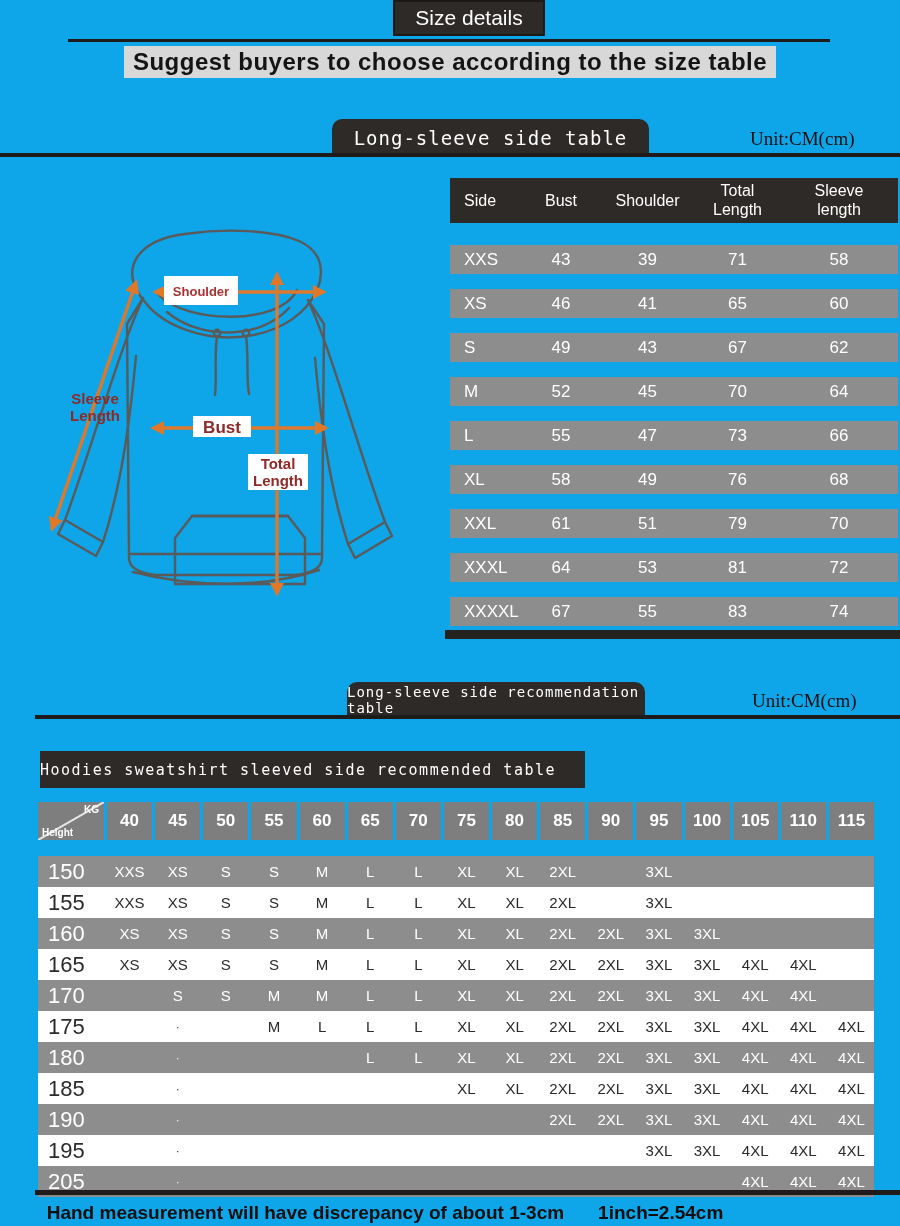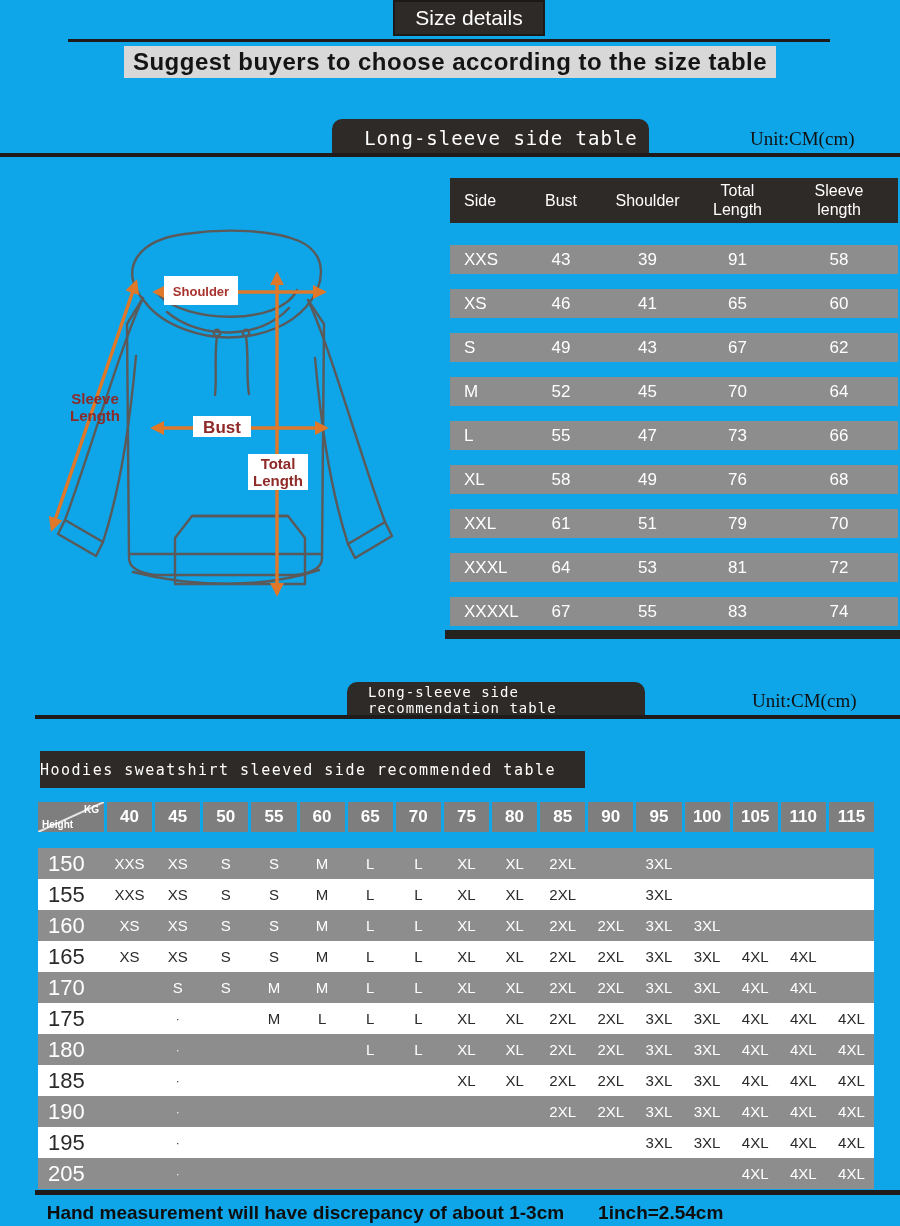--- a/index.html
+++ b/index.html
@@ -11,21 +11,21 @@
     background:#2e2a28; color:#fff; font-size:21px; display:flex; align-items:center;
     justify-content:center; border:2px solid #1c1a19; }
   .hr { position:absolute; background:#1e1b1a; }
   .hr-title { left:68px; top:39px; width:762px; height:3px; }
   .subtitle { position:absolute; left:124px; top:46px; width:652px; height:32px;
     background:#d8d8d8; color:#141414; font-size:24px; font-weight:700;
     display:flex; align-items:center; justify-content:center; letter-spacing:0.5px; }
 
   .sec-tab { position:absolute; background:#2e2a28; color:#fff;
     font-family:"DejaVu Sans Mono", monospace; display:flex; align-items:center;
-    justify-content:center; border-radius:10px 10px 0 0; letter-spacing:1px;padding-left:21px; }
+    justify-content:center; border-radius:10px 10px 0 0; letter-spacing:1px; }
   .sec1-tab { left:332px; top:119px; width:317px; height:37px; font-size:19px; }
   .sec2-tab { left:347px; top:682px; width:298px; height:36px; font-size:14px; }
   .unit { position:absolute; font-family:"Liberation Serif", serif; font-size:19px; color:#111; }
   .unit1 { left:750px; top:128px; }
   .unit2 { left:752px; top:690px; }
   .hr-sec1 { left:0; top:153px; width:900px; height:4px; }
   .hr-sec2 { left:35px; top:715px; width:865px; height:4px; }
 
   
   .hoodie { position:absolute; left:25px; top:228px; width:415px; height:400px; }
@@ -42,21 +42,21 @@
   .st-c { display:flex; align-items:center; justify-content:center; }
   .st-c.first { justify-content:flex-start; padding-left:14px; }
   .st-bottom-bar { position:absolute; left:445px; top:630px; width:455px; height:9px; background:#262220; }
 
   
   .rec-title { position:absolute; left:40px; top:751px; width:545px; height:37px;
     background:#2e2a28; color:#fff; font-family:"DejaVu Sans Mono", monospace;
     font-size:15px; letter-spacing:1.5px; display:flex; align-items:center; padding-left:0; }
   .rec-table { position:absolute; left:38px; top:802px; width:836px; }
   .rec-grid { display:grid; grid-template-columns:66px repeat(16, 1fr); gap:0 3px; }
-  .rec-header { height:30px; }
+  .rec-header { height:38px; }
   .rc { background:#7e7e7e; color:#fff; font-size:17px; font-weight:600;
     display:flex; align-items:center; justify-content:center; }
   .rc.corner { position:relative; background:#7e7e7e; }
   .rc.corner::after { content:""; position:absolute; inset:0;
     background:linear-gradient(to bottom right, rgba(0,0,0,0) calc(50% - 1.5px),
       #e6e6e6 calc(50% - 0.5px), #e6e6e6 calc(50% + 0.5px), rgba(0,0,0,0) calc(50% + 1.5px)); }
   .rc.corner .kg { position:absolute; top:2px; right:5px; font-size:10px; font-weight:700; z-index:1; }
   .rc.corner .hgt { position:absolute; bottom:2px; left:4px; font-size:10px; font-weight:700; z-index:1; }
   .rec-rows { margin-top:16px; }
   .rec-row { height:31px; }
@@ -149,21 +149,21 @@
         </div>
         <div class="st-h">
           <span class="wrap">Sleeve length</span>
         </div>
       </div>
     <div class="st-body" id="st-body">
         <div class="st-grid st-row">
           <div class="st-c first">XXS</div>
           <div class="st-c">43</div>
           <div class="st-c">39</div>
-          <div class="st-c">91</div>
+          <div class="st-c">71</div>
           <div class="st-c">58</div>
         </div>
         <div class="st-grid st-row">
           <div class="st-c first">XS</div>
           <div class="st-c">46</div>
           <div class="st-c">41</div>
           <div class="st-c">65</div>
           <div class="st-c">60</div>
         </div>
         <div class="st-grid st-row">

